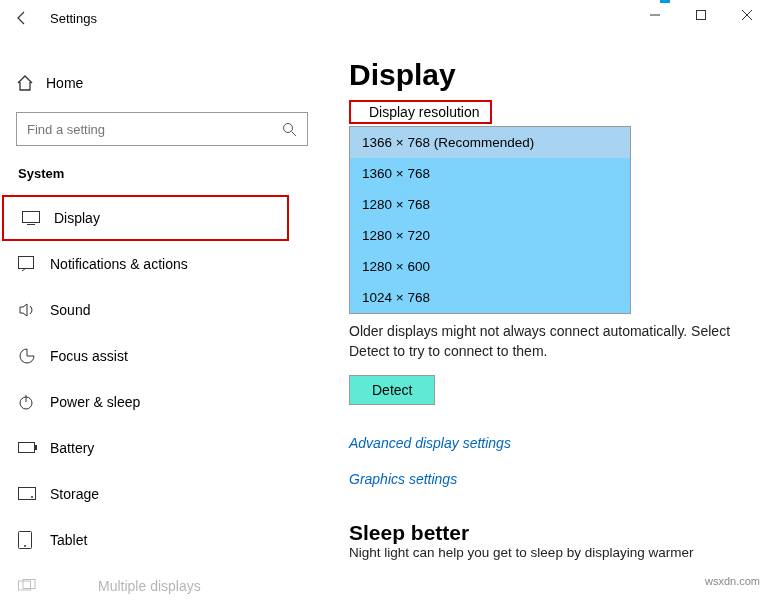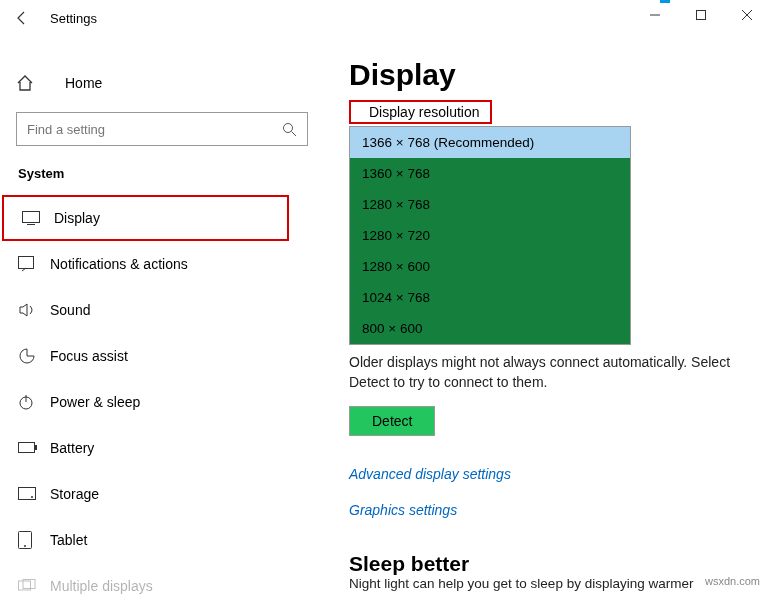--- a/index.html
+++ b/index.html
@@ -7,44 +7,44 @@
     
     .titlebar { height: 36px; display: flex; align-items: center; padding-left: 14px; }
     .titlebar .back { width: 30px; display:flex; align-items:center; }
     .titlebar .title { font-size: 13px; margin-left: 6px; }
     .win-controls { position: absolute; right: 0; top: 0; display:flex; }
     .win-controls div { width: 46px; height: 30px; display:flex; align-items:center; justify-content:center; font-size: 11px; }
     .accent-strip { position:absolute; right:100px; top:0; width:10px; height:3px; background:#0099e5; }
     
     .layout { display:flex; height: calc(100% - 36px); }
     .sidebar { width: 325px; padding-top: 30px; border-right: 1px solid transparent; }
-    .home { display:flex; align-items:center; padding: 8px 16px; margin-bottom: 12px; gap: 19px; }
+    .home { display:flex; align-items:center; padding: 8px 16px; margin-bottom: 12px; }
     .home .icon { width: 30px; }
     .home .label { font-size: 14px; }
     
     .search { margin: 0 16px 20px 16px; border: 1px solid #999; height: 34px; display:flex; align-items:center; padding: 0 10px; position:relative; }
     .search input { border:none; outline:none; flex:1; font-size: 13px; }
     .search .sicon { position:absolute; right:10px; }
     
     .group-header { font-size: 13px; font-weight: 600; padding: 0 18px 14px 18px; }
     
     .nav-item { display:flex; align-items:center; height: 46px; padding-left: 18px; font-size: 14px; }
     .nav-item .icon { width: 32px; display:flex; align-items:center; }
     .nav-item.selected { border: 2px solid #d40000; margin: 0 35px 0 2px; }
     
     .main { flex:1; padding: 22px 24px 0 24px; position:relative; }
     .page-title { font-size: 30px; font-weight: 600; margin-bottom: 8px; }
     .field-label { font-size: 14px; border: 2px solid #d40000; display:inline-block; padding: 2px 10px 2px 18px; margin-bottom: 2px; }
     
-    .dropdown { border: 1px solid #999; width: 282px; background:#15803d; }
+    .dropdown { border: 1px solid #999; width: 282px; background:#7dd3fc; }
     .dropdown .opt { padding: 8px 12px; font-size: 13.5px; }
     .dropdown .opt.sel { background:#a8d4f2; }
     
     .help-text { font-size: 14px; margin-top: 8px; line-height:1.4; color:#222; }
-    .btn { border:1px solid #999; background:#22c55e; padding: 6px 22px; font-size:14px; margin-top:14px; display:inline-block; }
+    .btn { border:1px solid #999; background:#5eead4; padding: 6px 22px; font-size:14px; margin-top:14px; display:inline-block; }
     .link { color:#0067c0; font-size:14px; margin-top: 30px; display:block;font-style:italic; }
     .link + .link { margin-top: 20px; }
     .subhead { font-size: 21px; font-weight:600; margin-top: 34px; }
     .cut-text { font-size:13.5px; color:#222; }
     
     .watermark { position:absolute; bottom:22px; right:10px; font-size:11px; color:#888; }
     svg { display:block; }
   </style>
 </head>
 <body>
@@ -163,21 +163,21 @@
     </div>
     <div class="nav-item">
       <span class="icon">
           <svg width="14" height="18">
             <rect x="0.5" y="0.5" width="13" height="17" rx="1" stroke="#333" fill="none"></rect>
             <circle cx="7" cy="15" r="1" fill="#333"></circle>
           </svg>
         </span>
       <span>Tablet</span>
     </div>
-    <div class="nav-item" style="opacity:0.3;">
+    <div class="nav-item" style="opacity:0.3;gap:48px;">
       <span class="icon">
           <svg width="18" height="14">
             <rect x="0.5" y="2" width="12" height="9" stroke="#333" fill="none"></rect>
             <rect x="5" y="0.5" width="12" height="9" stroke="#333" fill="none"></rect>
           </svg>
         </span>
       <span>Multiple displays</span>
     </div>
   </div>
 
@@ -185,21 +185,20 @@
     <div class="page-title">Display</div>
     <span class="field-label">Display resolution</span>
     
     <div class="dropdown">
       <div class="opt sel">1366 × 768 (Recommended)</div>
       <div class="opt">1360 × 768</div>
       <div class="opt">1280 × 768</div>
       <div class="opt">1280 × 720</div>
       <div class="opt">1280 × 600</div>
       <div class="opt">1024 × 768</div>
-      <div class="opt">800 × 600</div>
     </div>
     
     <div class="help-text">Older displays might not always connect automatically. Select Detect to try to connect to them.</div>
     <div class="btn">Detect</div>
     
     <a class="link">Advanced display settings</a>
     <a class="link">Graphics settings</a>
     
     <div class="subhead">Sleep better</div>
     <div class="cut-text">Night light can help you get to sleep by displaying warmer</div>

